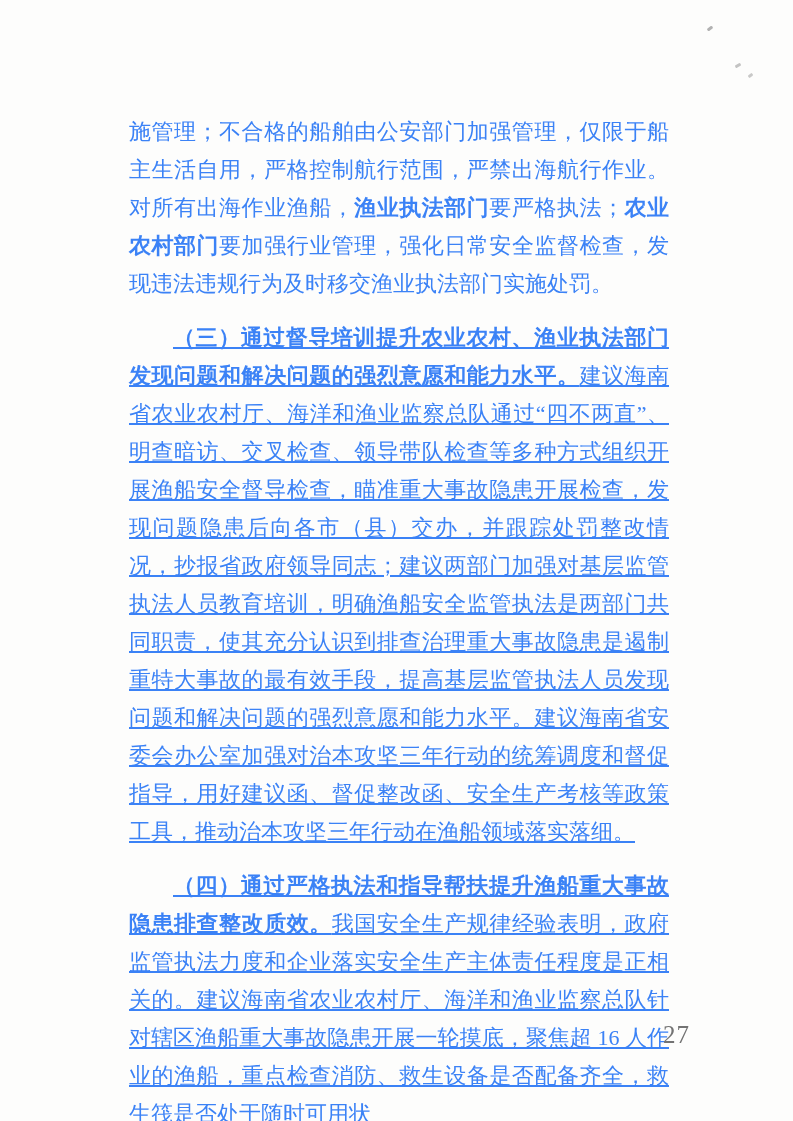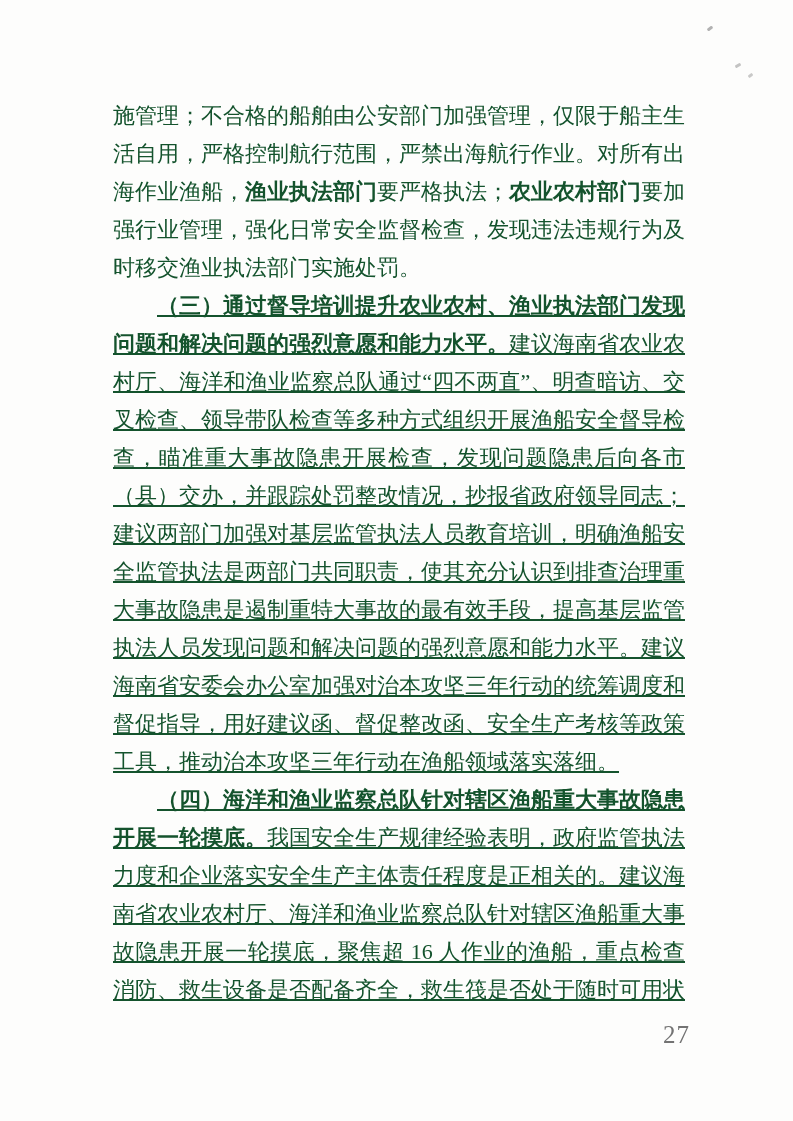--- a/index.html
+++ b/index.html
@@ -16,27 +16,27 @@
     font-family: "Liberation Serif", "DejaVu Serif", serif;
     color: #2b2b2b;
   }
   .content {
     position: absolute;
     left: 113px;
     top: 97px;
     width: 572px;
   }
   .para {
-    margin: 0;
+    margin: 16px;
     font-size: 22px;
     line-height: 38px;
     text-align: justify;
     letter-spacing: 0;
     word-break: break-all;
-    color: #14532d;
+    color: #3b82f6;
   }
   .para.indent {
     text-indent: 2em;
     text-decoration: underline;
   }
   .run { font-weight: normal; }
   .run-bold { font-weight: bold; }
   .page-number {
     position: absolute;
     left: 655px;
@@ -61,17 +61,17 @@
 <body>
 
 <div class="page">
   <span class="scan-speck speck-1"></span>
   <span class="scan-speck speck-2"></span>
   <span class="scan-speck speck-3"></span>
 
   <main class="content">
       <p class="para"><span class="run">施管理；不合格的船舶由公安部门加强管理，仅限于船主生活自用，严格控制航行范围，严禁出海航行作业。对所有出海作业渔船，</span><span class="run run-bold">渔业执法部门</span><span class="run">要严格执法；</span><span class="run run-bold">农业农村部门</span><span class="run">要加强行业管理，强化日常安全监督检查，发现违法违规行为及时移交渔业执法部门实施处罚。</span></p>
       <p class="para indent"><span class="run run-bold">（三）通过督导培训提升农业农村、渔业执法部门发现问题和解决问题的强烈意愿和能力水平。</span><span class="run">建议海南省农业农村厅、海洋和渔业监察总队通过“四不两直”、明查暗访、交叉检查、领导带队检查等多种方式组织开展渔船安全督导检查，瞄准重大事故隐患开展检查，发现问题隐患后向各市（县）交办，并跟踪处罚整改情况，抄报省政府领导同志；建议两部门加强对基层监管执法人员教育培训，明确渔船安全监管执法是两部门共同职责，使其充分认识到排查治理重大事故隐患是遏制重特大事故的最有效手段，提高基层监管执法人员发现问题和解决问题的强烈意愿和能力水平。建议海南省安委会办公室加强对治本攻坚三年行动的统筹调度和督促指导，用好建议函、督促整改函、安全生产考核等政策工具，推动治本攻坚三年行动在渔船领域落实落细。</span></p>
-      <p class="para indent"><span class="run run-bold">（四）海洋和渔业监察总队针对辖区渔船重大事故隐患开展一轮摸底。</span><span class="run">我国安全生产规律经验表明，政府监管执法力度和企业落实安全生产主体责任程度是正相关的。建议海南省农业农村厅、海洋和渔业监察总队针对辖区渔船重大事故隐患开展一轮摸底，聚焦超 16 人作业的渔船，重点检查消防、救生设备是否配备齐全，救生筏是否处于随时可用状</span></p>
+      <p class="para indent"><span class="run run-bold">（四）通过严格执法和指导帮扶提升渔船重大事故隐患排查整改质效。</span><span class="run">我国安全生产规律经验表明，政府监管执法力度和企业落实安全生产主体责任程度是正相关的。建议海南省农业农村厅、海洋和渔业监察总队针对辖区渔船重大事故隐患开展一轮摸底，聚焦超 16 人作业的渔船，重点检查消防、救生设备是否配备齐全，救生筏是否处于随时可用状</span></p>
     </main>
 
   <div class="page-number">27</div>
 </div>
 
 </body></html>

